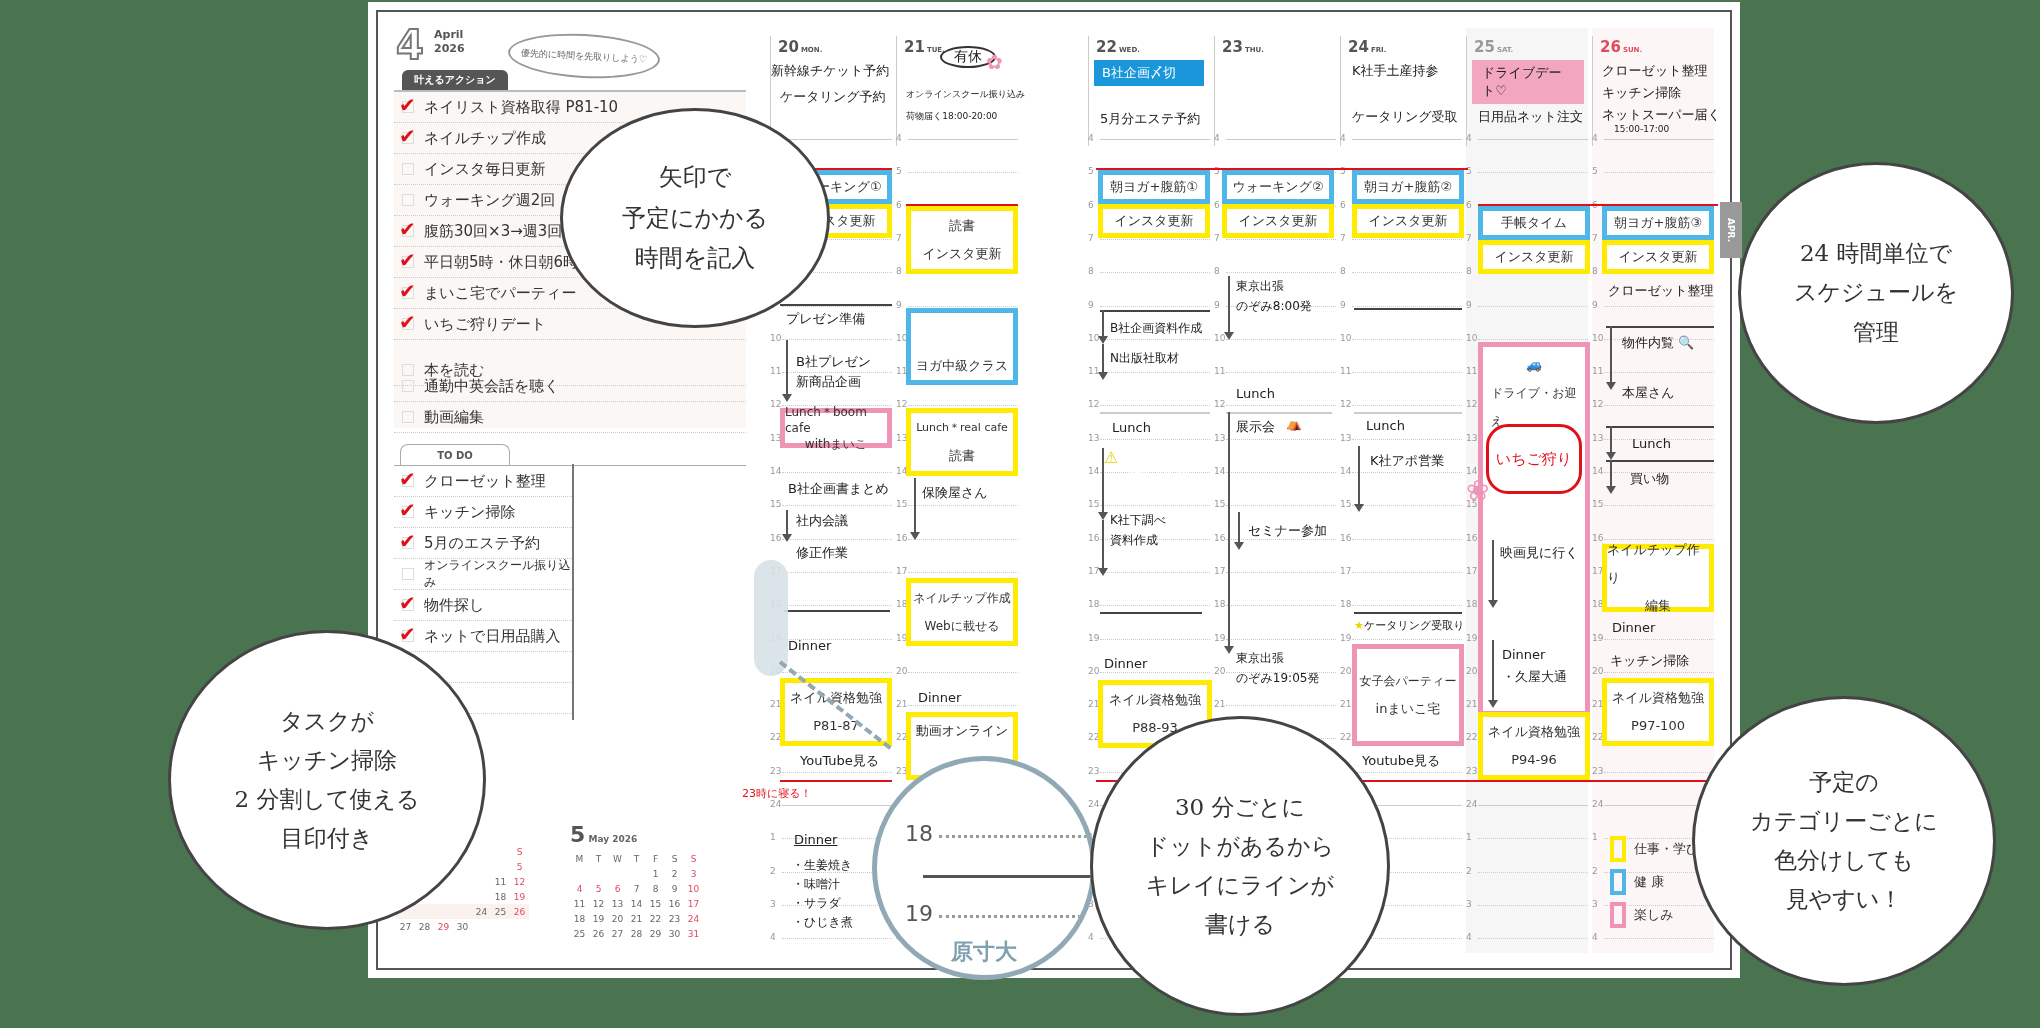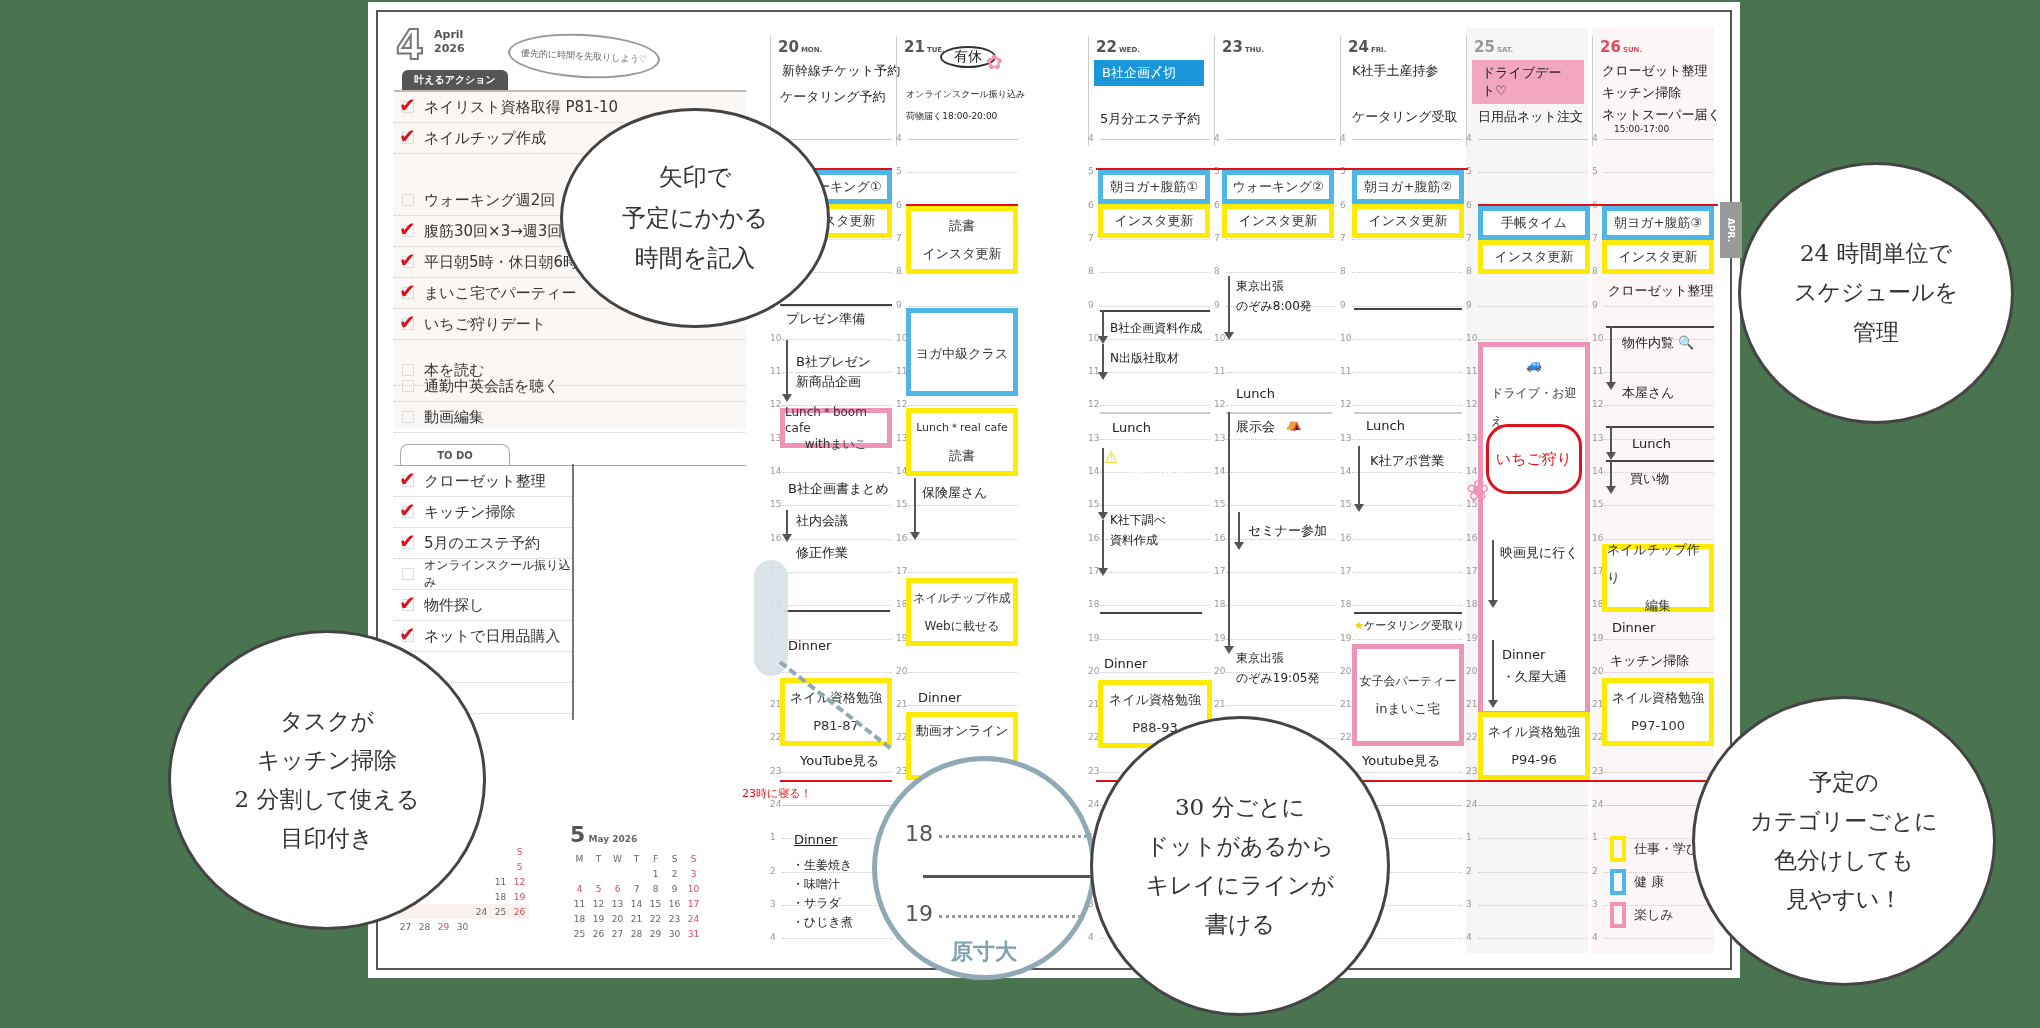--- a/index.html
+++ b/index.html
@@ -69,20 +69,24 @@
 <div class="abs tab-action">叶えるアクション</div>
 
 <div class="abs actions">
   <div class="row" style="top:0">
       <span class="chk on"></span>
       <span>ネイリスト資格取得  P81-10</span>
     </div>
   <div class="row" style="top:31px">
       <span class="chk on"></span>
       <span>ネイルチップ作成</span>
+    </div>
+  <div class="row" style="top:62px">
+      <span class="chk"></span>
+      <span>インスタ毎日更新</span>
     </div>
   <div class="row" style="top:93px">
       <span class="chk"></span>
       <span>ウォーキング週2回</span>
     </div>
   <div class="row" style="top:124px">
       <span class="chk on"></span>
       <span>腹筋30回×3→週3回</span>
     </div>
   <div class="row" style="top:155px">
@@ -263,21 +267,21 @@
           <td class="red">31</td>
         </tr>
   </tbody>
     </table>
 </div>
 
 <div id="cols">
   <div class="daycol" style="left:770px">
     <div style="position:absolute;left:0;top:8px;width:1px;height:110px;background:#ccc"></div>
     <div class="dayhead"><span>20</span><small>MON.</small></div>
-    <div class="evt" style="left:12px;top:34px">新幹線チケット予約</div>
+    <div class="evt" style="left:1px;top:34px">新幹線チケット予約</div>
     <div class="evt" style="left:10px;top:60px">ケータリング予約</div>
   </div>
   <div class="daycol" style="left:896px">
     <div style="position:absolute;left:0;top:8px;width:1px;height:110px;background:#ccc"></div>
     <div class="dayhead"><span>21</span><small>TUE.</small></div>
     <div class="evt" style="left:44px;top:18px;border:2px solid #333;border-radius:50%;padding:0 12px;font-size:14px">有休</div>
     <div class="evt" style="left:90px;top:22px;color:#ef94b6;font-size:20px">✿</div>
     <div class="evt" style="left:10px;top:60px;font-size:9px">オンラインスクール振り込み</div>
     <div class="evt" style="left:10px;top:82px;font-size:9px">荷物届く18:00-20:00</div>
   </div>
@@ -703,21 +707,21 @@
     <div>・味噌汁</div>
     <div>・サラダ</div>
     <div>・ひじき煮</div>
   </div>
 
 <div class="redline" style="left:906px;top:204px;width:112px"></div>
 <div class="box y" style="left:906px;top:206px;width:112px;height:68px">
     <span>読書</span>
     <span>インスタ更新</span>
   </div>
-<div class="box b" style="left:906px;top:308px;width:112px;height:88px;justify-content:center;padding-top:4px">
+<div class="box b" style="left:906px;top:308px;width:112px;height:77px;justify-content:flex-end;padding-top:4px">
     <span>ヨガ中級クラス</span>
   </div>
 <div class="box y" style="left:906px;top:408px;width:112px;height:68px">
     <span style="font-size:11px">Lunch＊real cafe</span>
     <span>読書</span>
   </div>
 <div class="arrow" style="left:914px;top:478px;height:60px"></div>
 <div class="evt" style="left:922px;top:484px">保険屋さん</div>
 <div class="box y" style="left:906px;top:578px;width:112px;height:68px;font-size:12px">
     <span>ネイルチップ作成</span>

